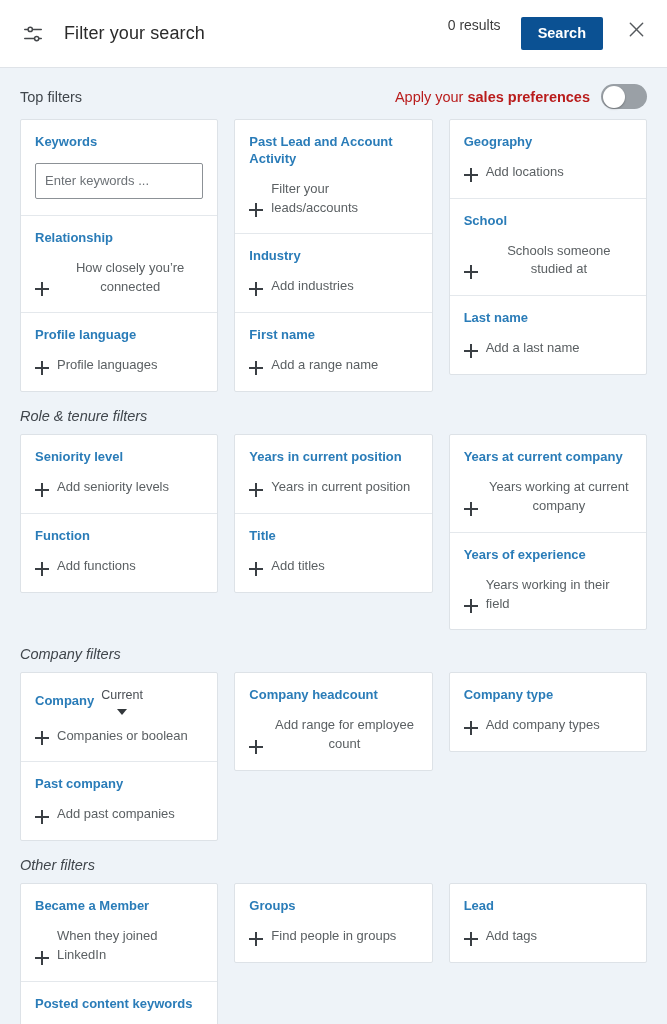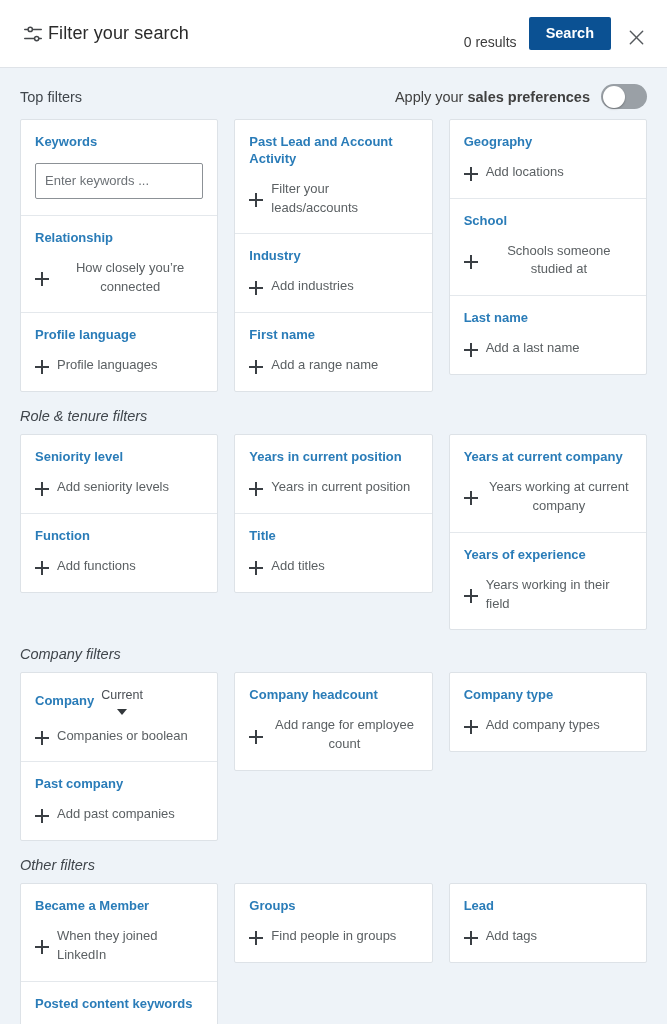--- a/index.html
+++ b/index.html
@@ -24,42 +24,42 @@
   .header {
     height: 68px;
     background: #ffffff;
     border-bottom: 1px solid #dfe3e8;
     display: flex;
     align-items: center;
     padding: 0 18px 0 22px;
   }
   .header-left {
     display: flex;
-    gap: 4px;
+    gap: 20px;
     flex: 1 1 auto;
     min-width: 0;
   }
   .filter-icon {
     width: 22px;
     height: 22px;
     flex: 0 0 auto;
     color: #44474a;
     display: block;
   }
   .header-title {
     font-size: 18px;
     color: #2b2b2b;
     font-weight: 400;
     letter-spacing: .1px;
     white-space: nowrap;
   }
   .header-right {
     display: flex;
-    align-items: flex-end;
-    gap: 12px;
+    align-items: flex-start;
+    gap: 20px;
     flex: 0 0 auto;
   }
   .results-count {
     font-size: 14px;
     color: #3c3c3c;
     white-space: nowrap;
   }
   .search-button {
     background: #0b5193;
     color: #ffffff;
@@ -103,21 +103,21 @@
     color: #40464c;
     font-weight: 400;
   }
   .prefs-right {
     display: flex;
     align-items: center;
     gap: 11px;
   }
   .prefs-label {
     font-size: 14.5px;
-    color: #404040;
+    color: #b91c1c;
     white-space: nowrap;
   }
   .prefs-label b { font-weight: 700; }
   .toggle {
     width: 46px;
     height: 25px;
     border-radius: 13px;
     background: #9aa0a6;
     position: relative;
     cursor: pointer;
@@ -188,21 +188,21 @@
   .caret {
     width: 0; height: 0;
     border-left: 5px solid transparent;
     border-right: 5px solid transparent;
     border-top: 6px solid #33383c;
     display: inline-block;
   }
 
   .add-row {
     display: flex;
-    align-items: center;
+    align-items: flex-end;
     gap: 8px;
     cursor: pointer;
   }
   .plus {
     flex: 0 0 auto;
     width: 14px;
     height: 14px;
     position: relative;
     margin-top: 3px;
   }

